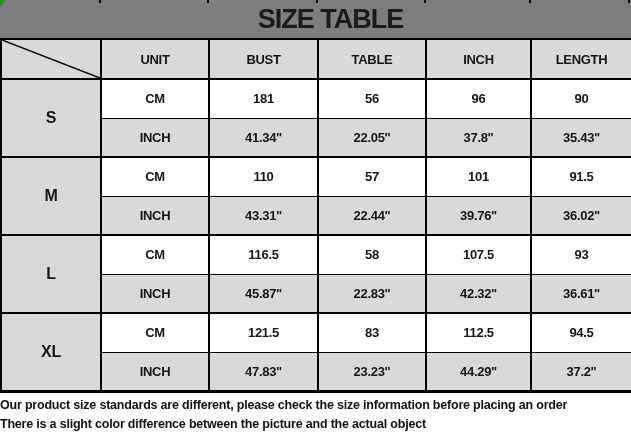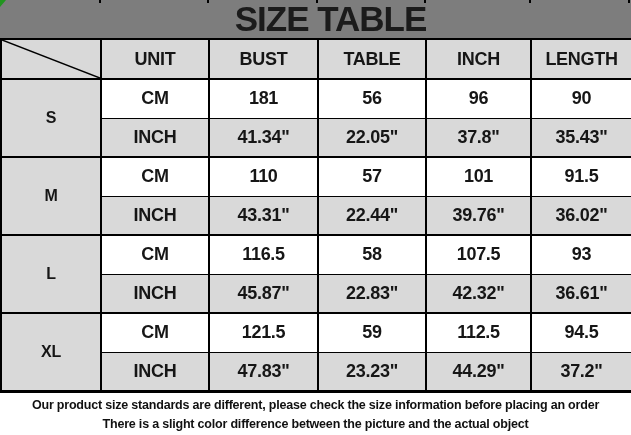--- a/index.html
+++ b/index.html
@@ -19,21 +19,21 @@
     overflow:hidden;
   }
   
   .title-band{
     position:relative;
     width:631px;height:38px;
     background:var(--band-gray);
     display:flex;align-items:center;justify-content:center;
   }
   .title-text{
-    font-size:35px;font-weight:bold;letter-spacing:-1px;
+    font-size:27px;font-weight:bold;letter-spacing:-1px;
     color:#1b1b1b;
     padding-left:30px; 
   }
   .green-tri{
     position:absolute;top:0;left:0;
     width:0;height:0;
     border-top:7px solid var(--marker-green);
     border-right:6px solid transparent;
   }
   .tick{
@@ -49,40 +49,40 @@
     table-layout:fixed;
     border-collapse:collapse;
     border:2px solid var(--border-color);
     border-bottom:3px solid var(--border-color);
   }
   col.c0{width:100px;} col.c1{width:108px;} col.c2{width:109px;}
   col.c3{width:108px;} col.c4{width:105px;} col.c5{width:101px;}
   td{
     border:2px solid var(--border-color);
     text-align:center;vertical-align:middle;
-    font-size:18px;font-weight:bold;letter-spacing:-0.3px;
+    font-size:13px;font-weight:bold;letter-spacing:-0.3px;
     color:var(--text-color);
     background:#ffffff;
     overflow:hidden;
   }
   tr.header-row{height:40px;}
   tr.cm-row,tr.inch-row{height:39px;}
   tr.cm-row td{border-bottom-width:1px;text-align:center;}
   tr.inch-row td{border-top-width:1px;}
   tr.header-row td,
   tr.inch-row td,
   td.size-cell{background:var(--cell-gray);}
   td.size-cell{border-bottom-width:2px;font-size:16px;}
   td.corner-cell{background:#ffffff;position:relative;padding:0;}
   .diag{position:absolute;top:0;left:0;width:100%;height:100%;display:block;}
   .diag line{stroke:var(--border-color);stroke-width:1.6;}
   
   .footer{
     width:631px;height:44px;
-    display:flex;flex-direction:column;align-items:center;justify-content:center;
+    display:flex;flex-direction:column;align-items:flex-start;justify-content:center;
     gap:1px;
     background:#ffffff;
   }
   .footer div{
     font-size:12.5px;font-weight:bold;letter-spacing:-0.2px;
     color:#111111;line-height:18px;white-space:nowrap;
   }
 </style>
 </head>
 <body>
@@ -168,21 +168,21 @@
         <td>45.87"</td>
         <td>22.83"</td>
         <td>42.32"</td>
         <td>36.61"</td>
       </tr>
 
       <tr class="cm-row">
         <td class="size-cell" rowspan="2">XL</td>
         <td class="unit-cell">CM</td>
         <td>121.5</td>
-        <td>59</td>
+        <td>83</td>
         <td>112.5</td>
         <td>94.5</td>
       </tr>
       <tr class="inch-row">
         <td class="unit-cell">INCH</td>
         <td>47.83"</td>
         <td>23.23"</td>
         <td>44.29"</td>
         <td>37.2"</td>
       </tr>

